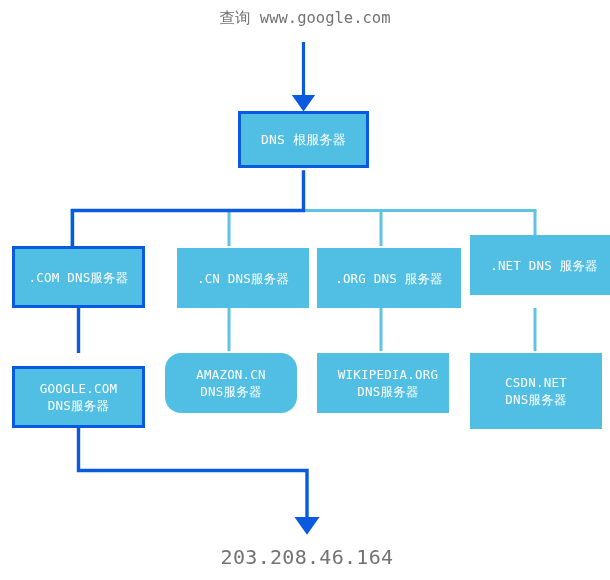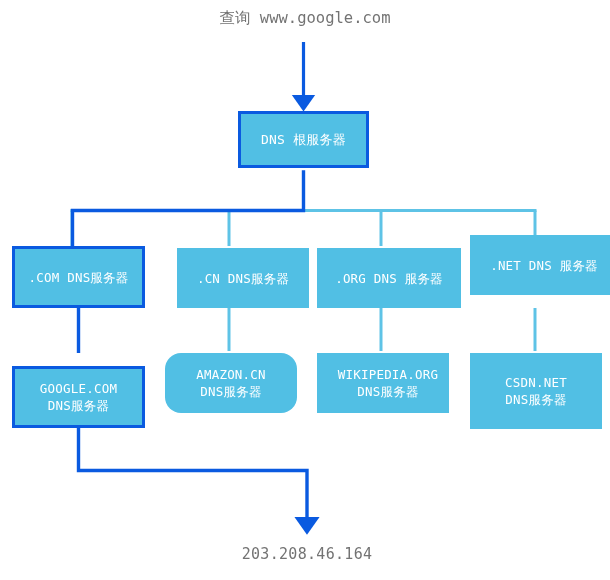--- a/index.html
+++ b/index.html
@@ -47,21 +47,21 @@
     color: #737373;
     font-family: "DejaVu Sans Mono", "Liberation Mono", monospace;
     font-size: 15px;
     white-space: pre;
     text-align: center;
   }
   .caption.query {
     font-size: 15.5px;
   }
   .caption.result {
-    font-size: 15px;
+    font-size: 20px;
     letter-spacing: 0.3px;
   }
 </style>
 </head>
 <body>
 
 <svg id="diagram" viewBox="0 0 610 580" width="610" height="580" xmlns="http://www.w3.org/2000/svg">
 
   <defs>
     <marker id="arrow-blue" markerWidth="9" markerHeight="9" refX="3.2" refY="4.5" orient="auto" markerUnits="strokeWidth">

